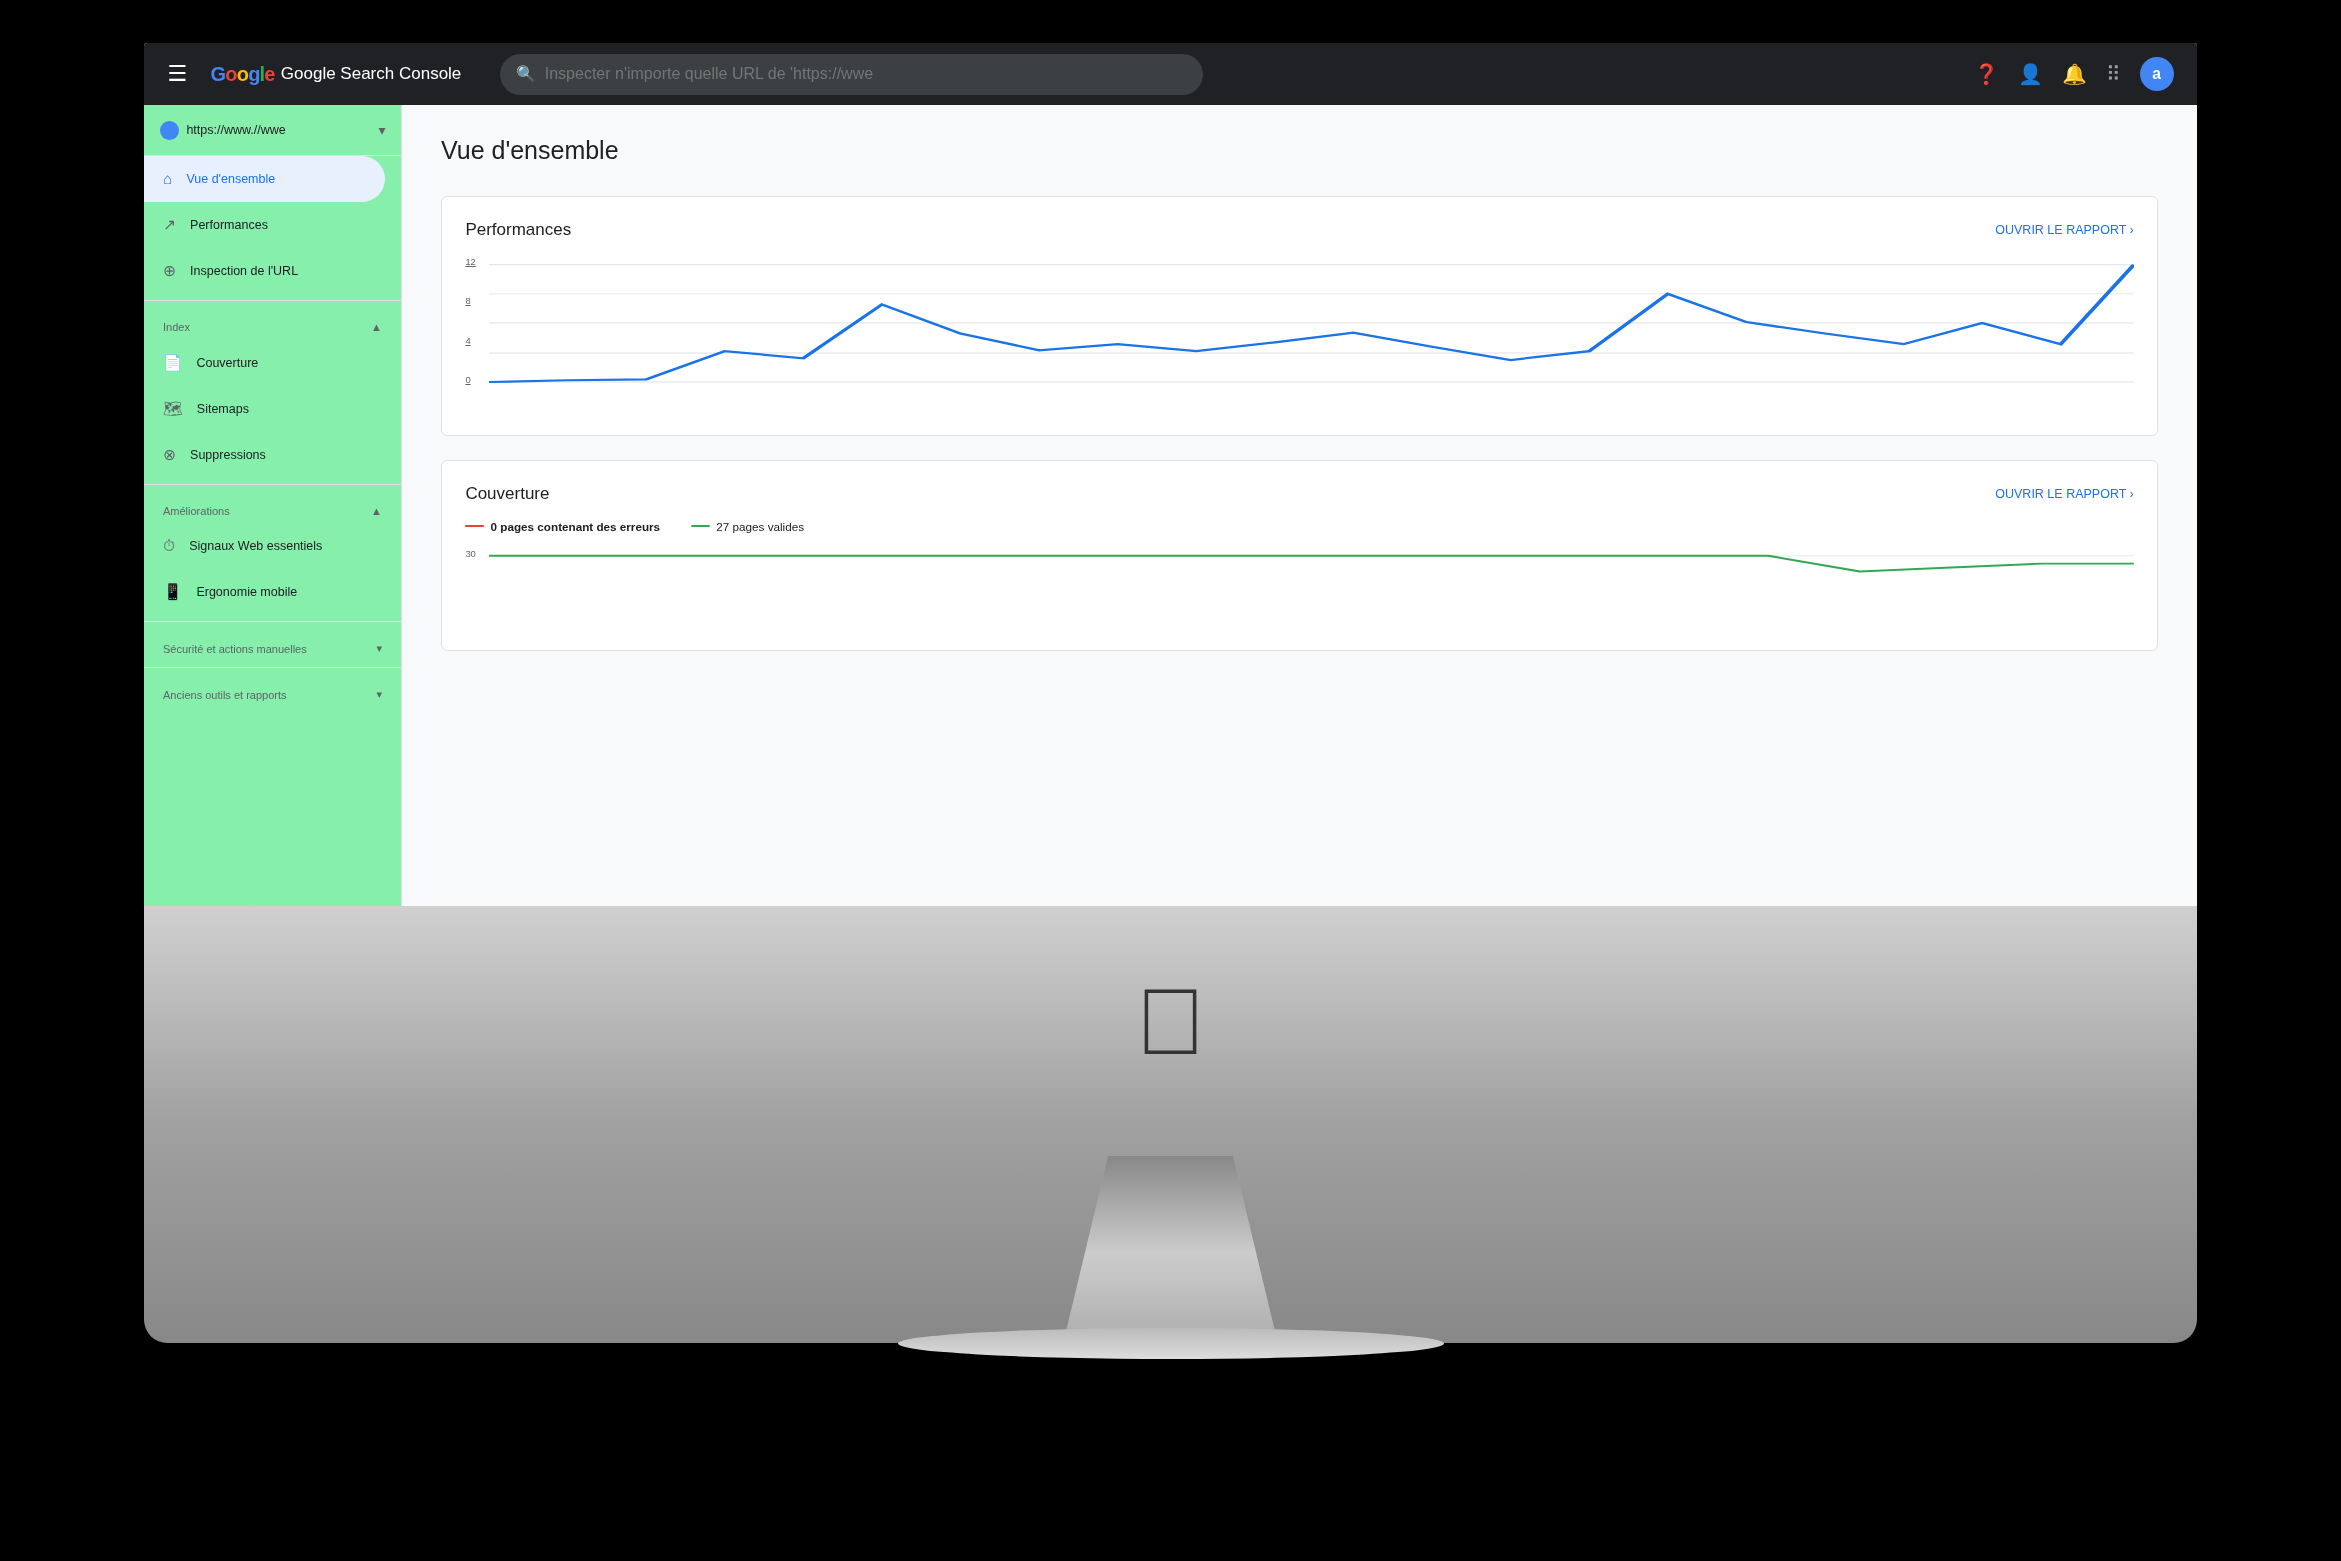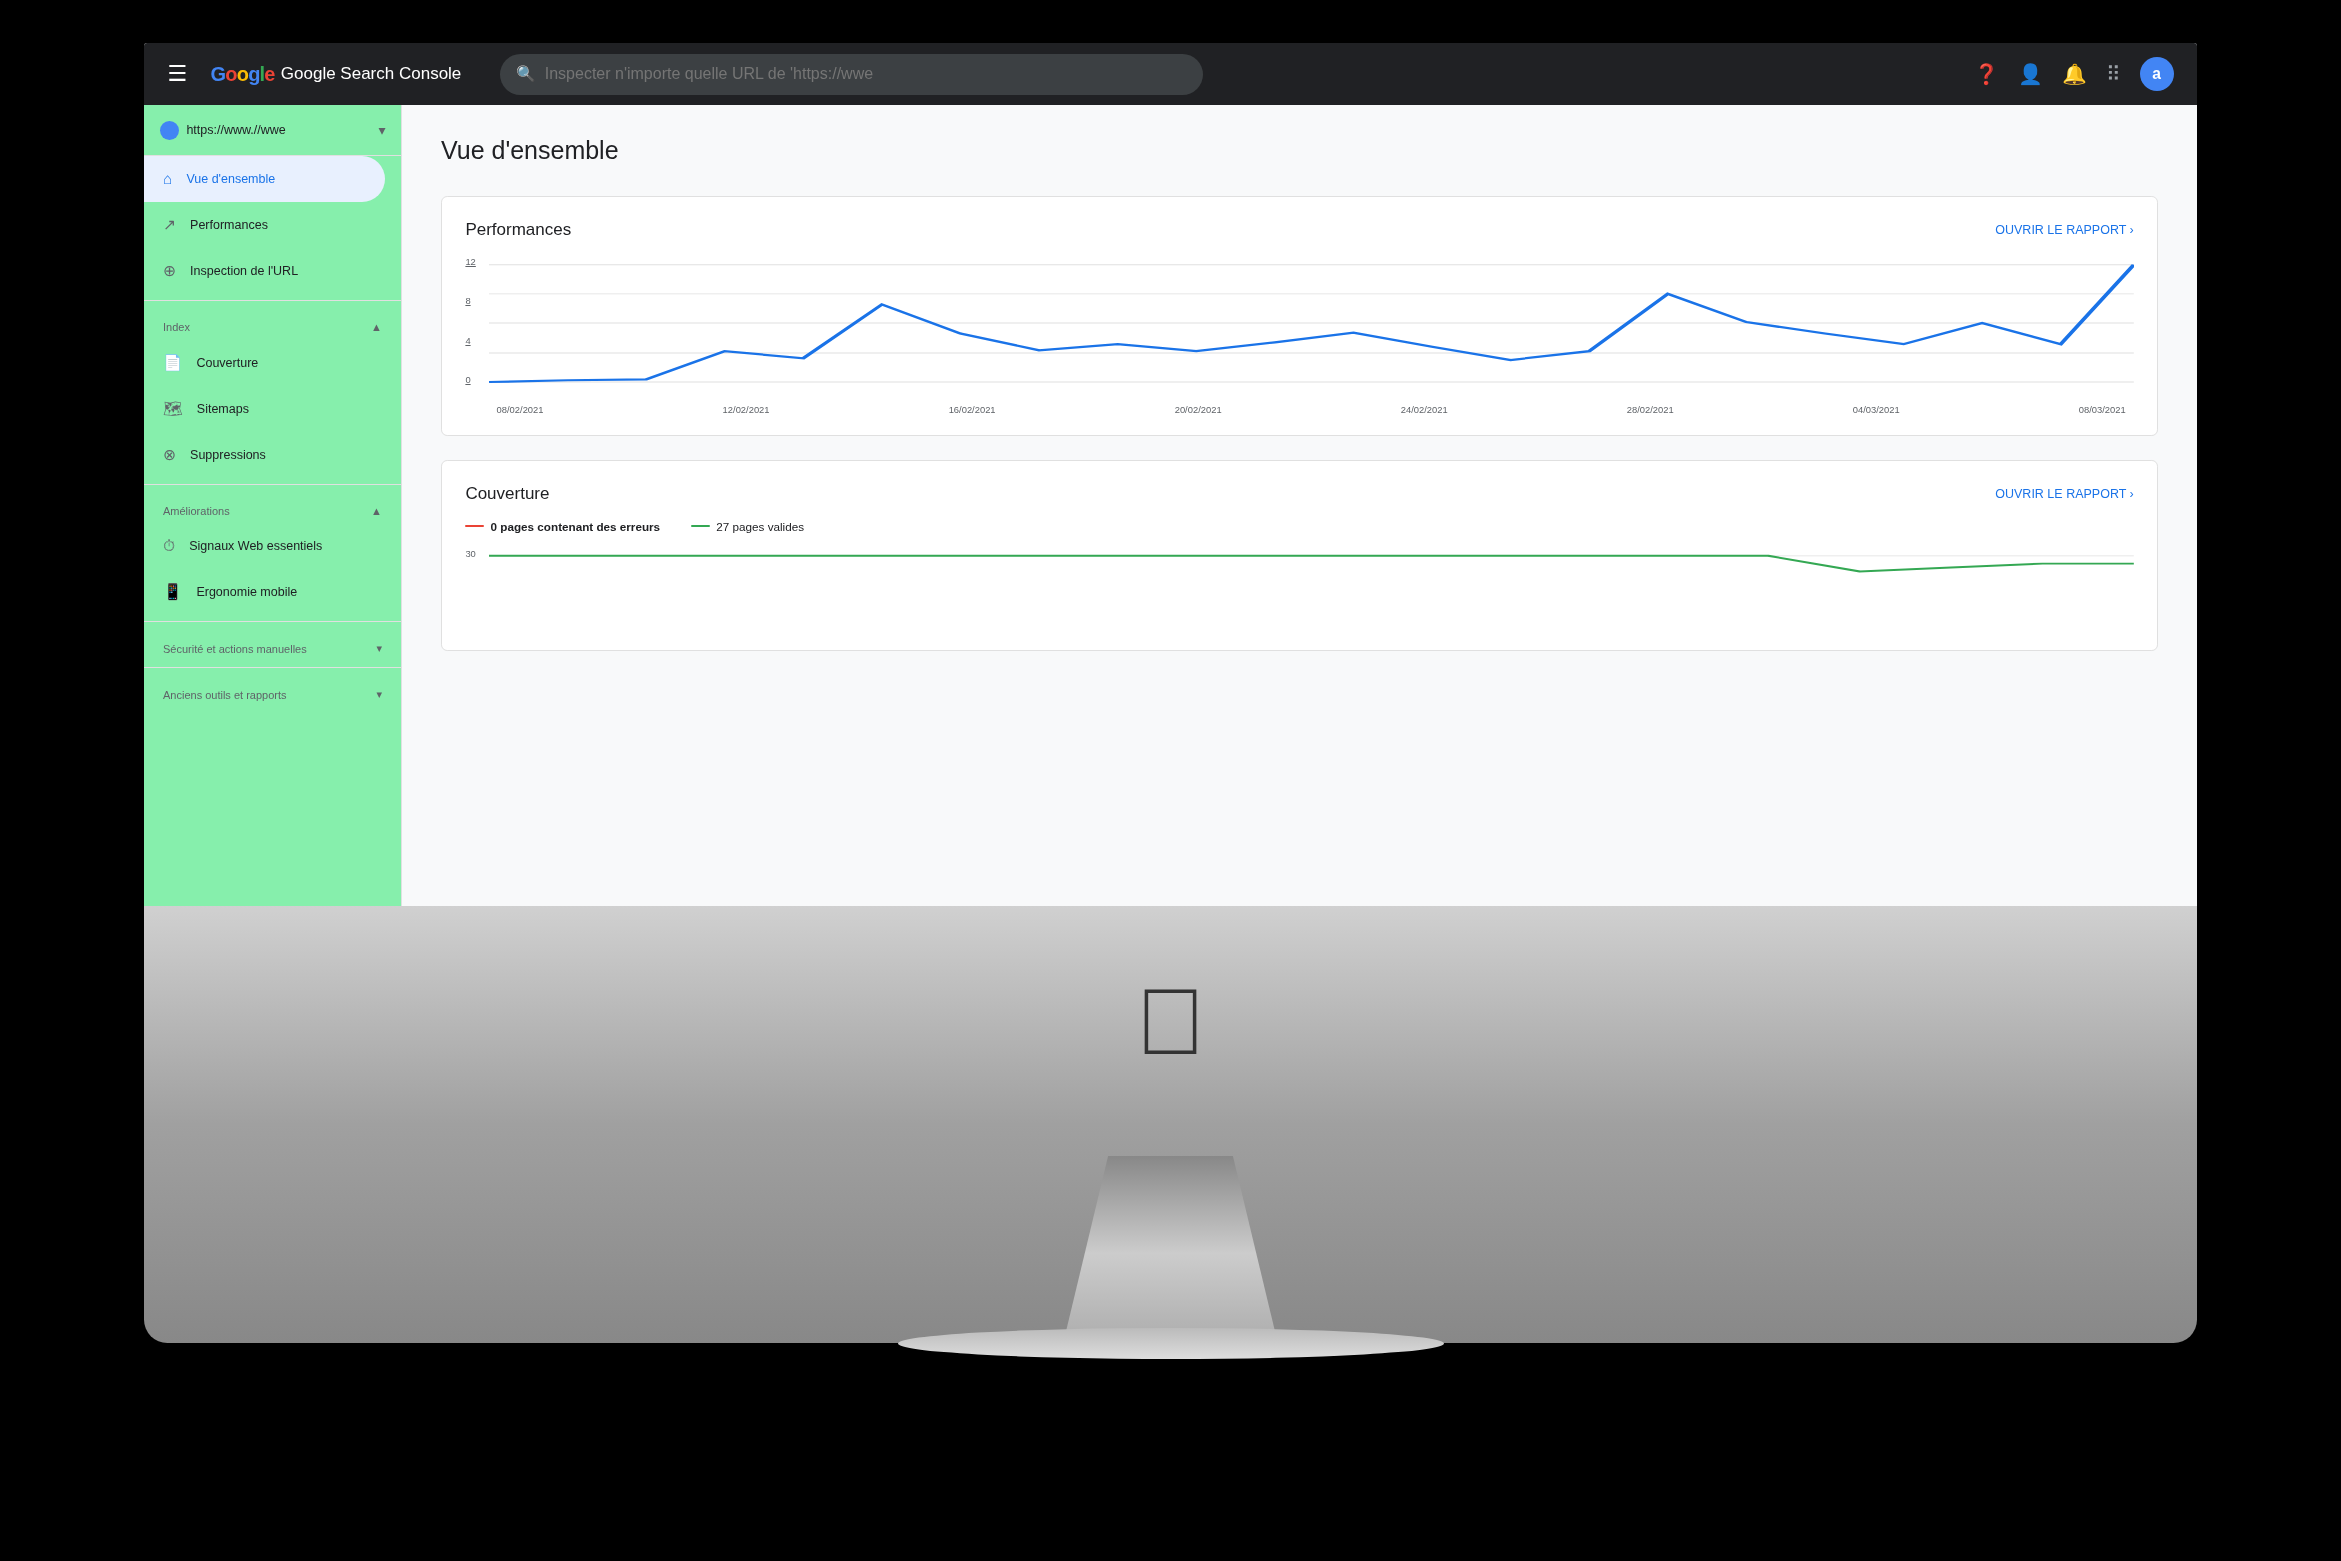--- a/index.html
+++ b/index.html
@@ -525,30 +525,20 @@
                 688,75
                 731,88
                 774,100
                 817,76
                 860,100
                 900,10
               "></polyline>
           </svg>
 
           
-          <div class="chart-labels" style="margin-left:23.4px;">
-            <span class="chart-label">08/02/2021</span>
-            <span class="chart-label">12/02/2021</span>
-            <span class="chart-label">16/02/2021</span>
-            <span class="chart-label">20/02/2021</span>
-            <span class="chart-label">24/02/2021</span>
-            <span class="chart-label">28/02/2021</span>
-            <span class="chart-label">04/03/2021</span>
-            <span class="chart-label">08/03/2021</span>
-          </div>
         </div>
       </div>
 
       <div class="card">
         <div class="card-header">
           <span class="card-title">Couverture</span>
           <span class="card-link">
             <span>OUVRIR LE RAPPORT</span>
             <span> ›</span>
           </span>

